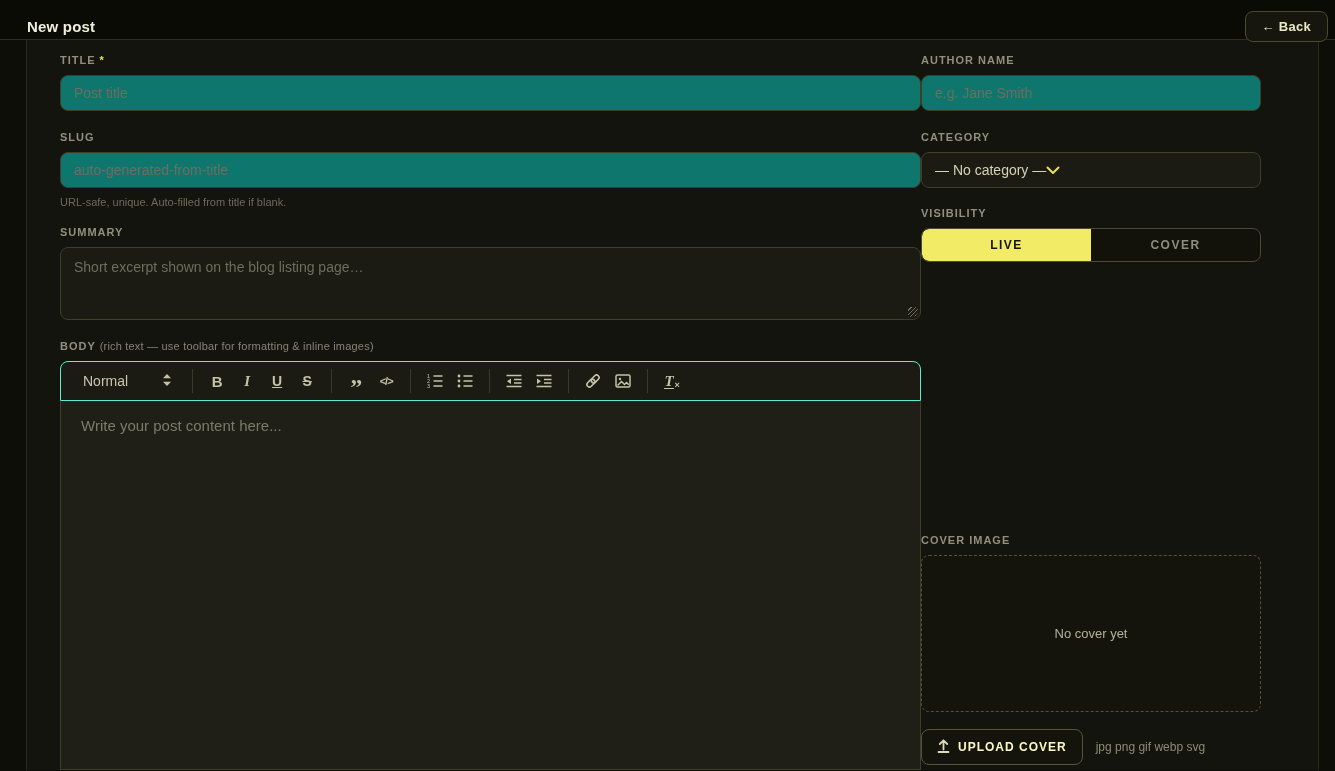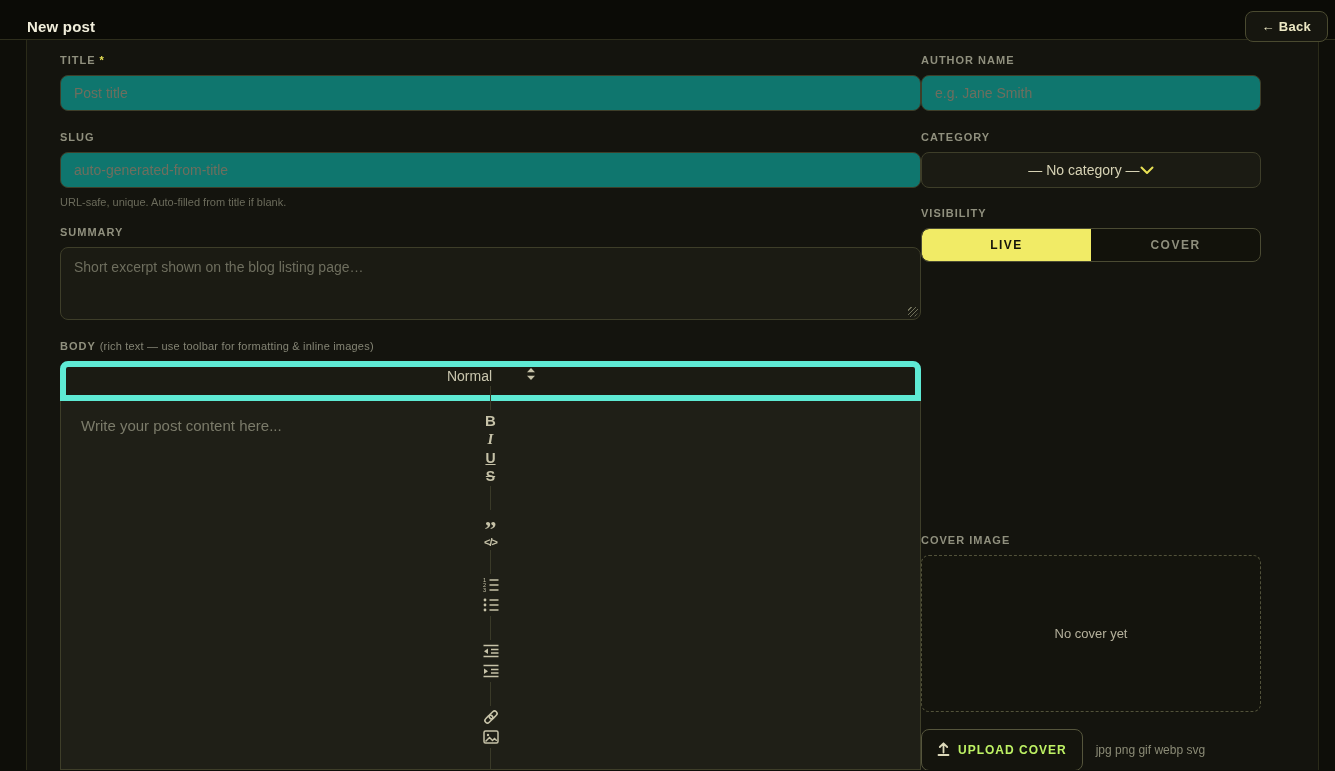--- a/index.html
+++ b/index.html
@@ -53,22 +53,22 @@
   }
   .tarea::placeholder { color:#6e6e5e; opacity:1; }
   .grip {
     position:absolute; right:3px; bottom:3px; width:10px; height:10px;
     background:repeating-linear-gradient(135deg, transparent 0 2px, #70705a 2px 3px);
     border-bottom-right-radius:6px; pointer-events:none;
   }
   
   .toolbar {
     margin-top:8px; height:40px; background:#1b1b13;
-    border:6px solid #5eead4; border-radius:8px 8px 0 0;
-    display:flex; align-items:center; padding:0 10px; gap:2px;flex-direction:column;
+    border:1px solid #5eead4; border-radius:8px 8px 0 0;
+    display:flex; align-items:center; padding:0 10px; gap:2px;
   }
   .tb {
     background:none; border:none; color:#c6c2a8; cursor:pointer;
     height:28px; min-width:28px; display:flex; align-items:center; justify-content:center;
     font-family:inherit; padding:0 3px; border-radius:4px;
   }
   .tb svg { display:block; }
   .tb-sep { width:1px; height:24px; background:#3a3a28; margin:0 8px; flex:none; }
   .fmt-picker { display:flex; align-items:center; gap:34px; padding:0 10px 0 12px; color:#c9c6ae; font-size:14px; cursor:pointer; }
   .g-bold { font-size:15px; font-weight:bold; }
@@ -81,43 +81,43 @@
   .g-clean-x { font-size:9px; font-weight:bold; margin-left:1px; margin-top:8px; }
   
   .editor {
     height:369px; background:#1f1f17;
     border:1px solid #3e3e29; border-top:none;
     padding:16px 20px; font-size:15px; color:#7b7b6a; cursor:text;
   }
   
   .select {
     height:36px; background:#1b1b13; border:1px solid #3e3e29; border-radius:8px;
-    display:flex; align-items:center; justify-content:center;
+    display:flex; align-items:center; justify-content:flex-start;
     padding:0 13px; font-size:14px; color:#d6d2b4; cursor:pointer;
   }
   .toggle {
     margin-top:7px; height:34px; border:1px solid #4b4b33; border-radius:8px;
     display:flex; overflow:hidden; background:#12120b;
   }
   .toggle-opt {
     flex:1; display:flex; align-items:center; justify-content:center;
     font-size:12px; font-weight:bold; letter-spacing:1.5px; cursor:pointer;
     color:#8e8e7c; background:transparent; border:none; font-family:inherit;
   }
   .toggle-opt.active { background:#f1eb66; color:#15150a; border-radius:7px 0 0 7px; }
   .cover-section { margin-top:272px; }
   .cover-box {
     margin-top:0; height:157px; border:1px dashed #52523a; border-radius:8px;
     background:#14140d; display:flex; align-items:center; justify-content:center;
   }
   .cover-empty { font-size:13px; color:#b5b19c; }
   .upload-row { margin-top:17px; display:flex; align-items:center; }
   .upload-btn {
-    height:42px; background:#14140d; border:1px solid #55553c; border-radius:8px;
-    color:#bef264; font-size:12px; font-weight:bold; letter-spacing:1px;
+    height:36px; background:#14140d; border:1px solid #55553c; border-radius:8px;
+    color:#fef9c3; font-size:12px; font-weight:bold; letter-spacing:1px;
     display:flex; align-items:center; gap:8px; padding:0 15px; cursor:pointer;
     font-family:inherit;
   }
   .formats { font-size:12px; color:#8b8b76; margin-left:13px; }
 </style>
 </head>
 <body>
 
 <div class="topbar">
   <div class="topbar-title">New post</div>

